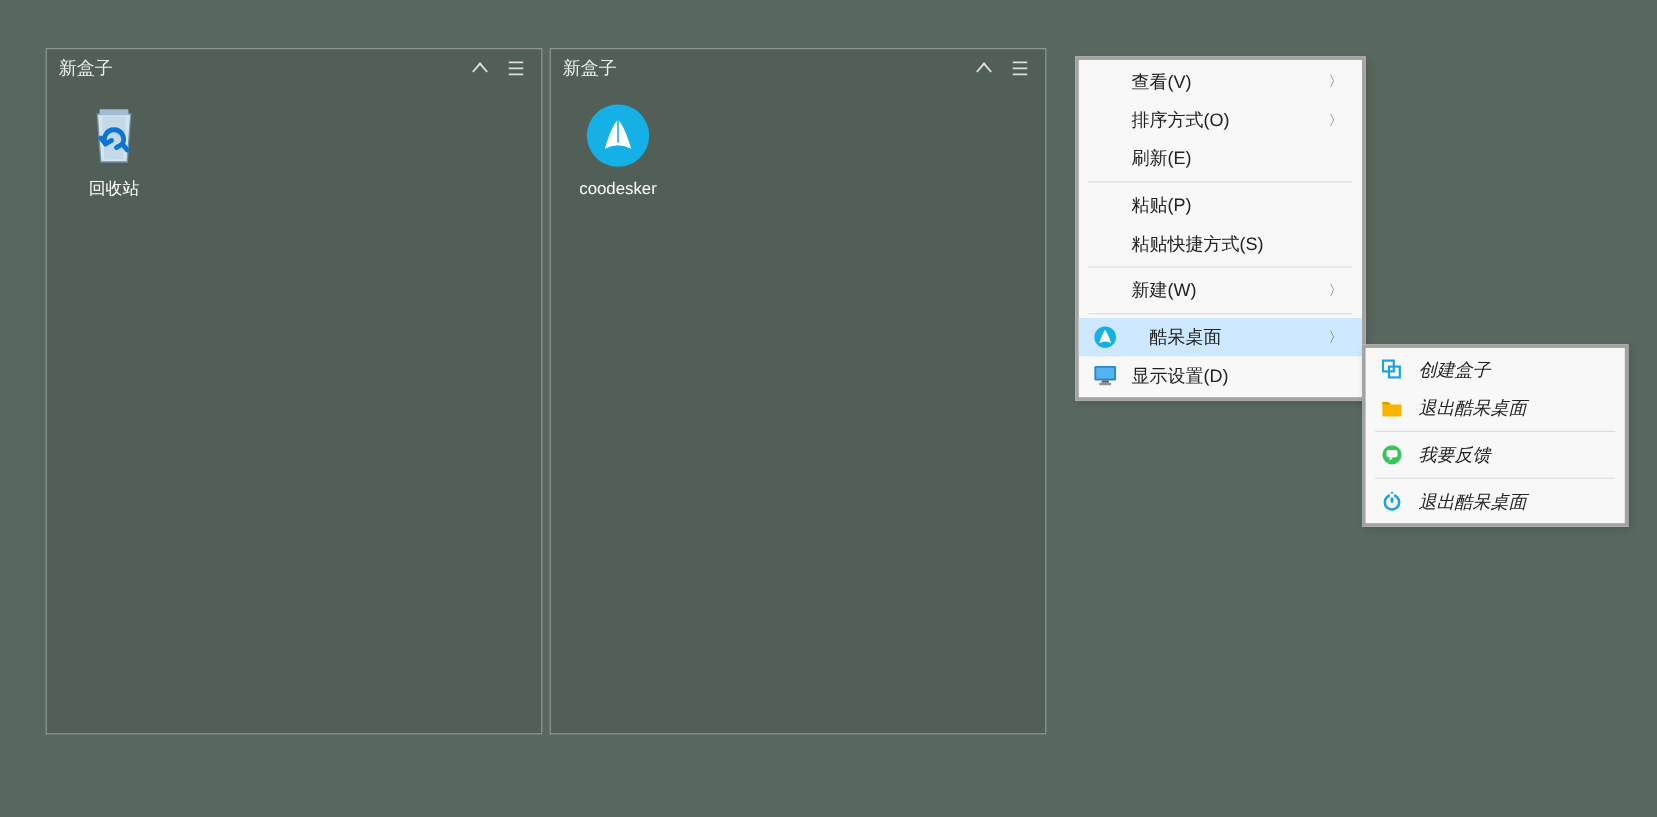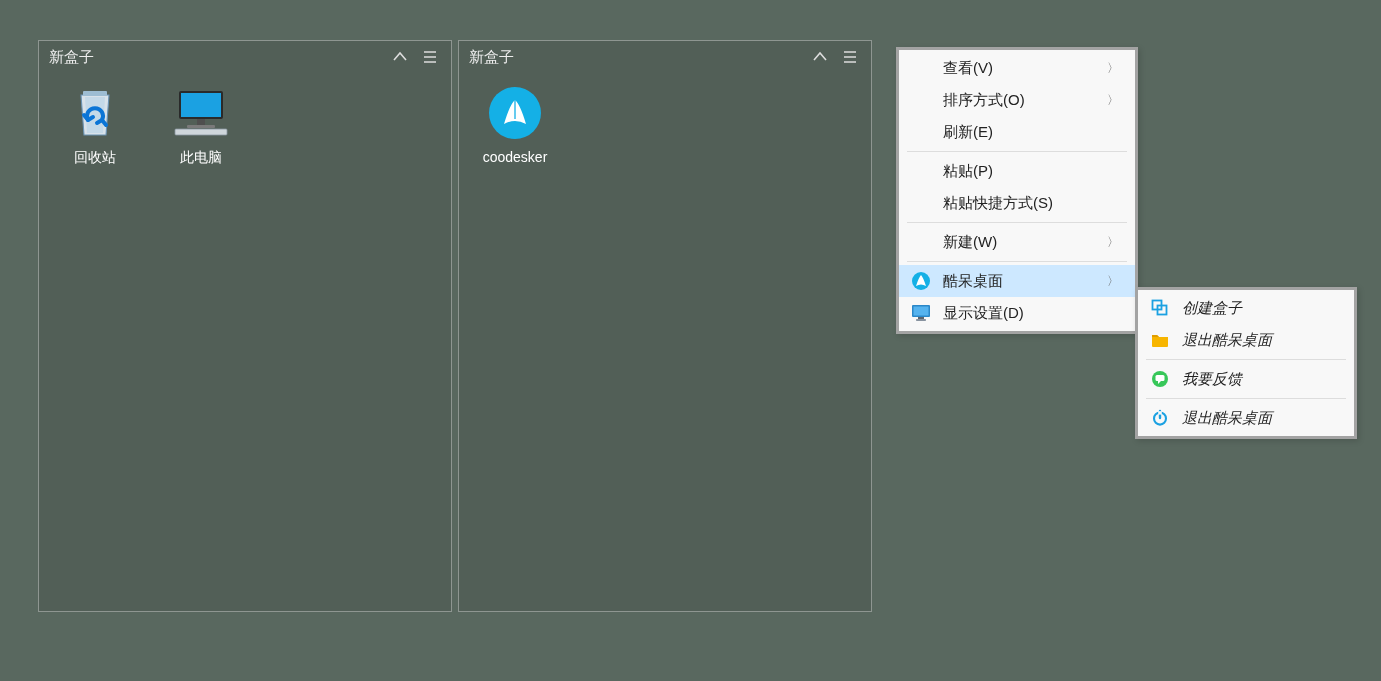--- a/index.html
+++ b/index.html
@@ -62,21 +62,21 @@
     font-size: 15px;
     padding: 2px 0;
   }
   .menu .row {
     height: 32px;
     display: flex;
     align-items: center;
     padding: 0 14px 0 0;
     cursor: pointer;
   }
-  .menu .row.hover { background: #cde8ff; }
+  .menu .row.hover { background: #cde8ff; gap: 15px; }
   .menu .sep { height: 1px; background: #ddd; margin: 3px 8px; }
   .menu .row .mi-icon {
     width: 34px; display:flex; align-items:center; justify-content:center;
   }
   .menu .row .mi-label { flex: 1; white-space: nowrap; padding-right: 18px; }
   .menu .row .mi-arrow { width: 14px; color: #666; font-size: 12px; }
   .menu .row.no-indent .mi-icon { width: 44px; }
 
   
   svg { display:block; }
@@ -107,33 +107,20 @@
           <rect x="12" y="4" width="24" height="5" rx="1" fill="#9dbdd3"></rect>
           <g transform="translate(24 29)">
             <path d="M-7 4 A8 8 0 1 1 7 4" fill="none" stroke="#0b75d6" stroke-width="4" stroke-linecap="round"></path>
             <path d="M-7 4 L-11 -1 M-7 4 L-2 1" stroke="#0b75d6" stroke-width="4" stroke-linecap="round"></path>
             <path d="M7 4 L11 9 M7 4 L2 7" stroke="#0b75d6" stroke-width="4" stroke-linecap="round"></path>
           </g>
         </svg>
       </span>
       <span class="label">回收站</span>
     </div>
-    <div class="item">
-      <span class="icon-slot">
-        <svg width="56" height="52" viewBox="0 0 56 52">
-          <rect x="6" y="4" width="44" height="28" rx="2" fill="#2a2a2a"></rect>
-          <rect x="8" y="6" width="40" height="24" fill="#1ba1e2"></rect>
-          <rect x="8" y="6" width="40" height="24" fill="url(#g)" opacity="0.25"></rect>
-          <rect x="24" y="32" width="8" height="6" fill="#4f4f4f"></rect>
-          <rect x="14" y="38" width="28" height="3" rx="1" fill="#7a7a7a"></rect>
-          <rect x="2" y="42" width="52" height="6" rx="1" fill="#cfd6db" stroke="#8c98a2" stroke-width="0.8"></rect>
-        </svg>
-      </span>
-      <span class="label">此电脑</span>
-    </div>
   </div>
 </div>
 
 <div class="box" style="left:458px; top:40px; width:414px; height:572px;">
   <div class="box-header">
     <span class="box-title">新盒子</span>
     <span class="hicon">
       <svg width="18" height="18" viewBox="0 0 18 18">
           <path d="M3 12 L9 5 L15 12" stroke="#ddd" stroke-width="1.6" fill="none"></path>
         </svg>

